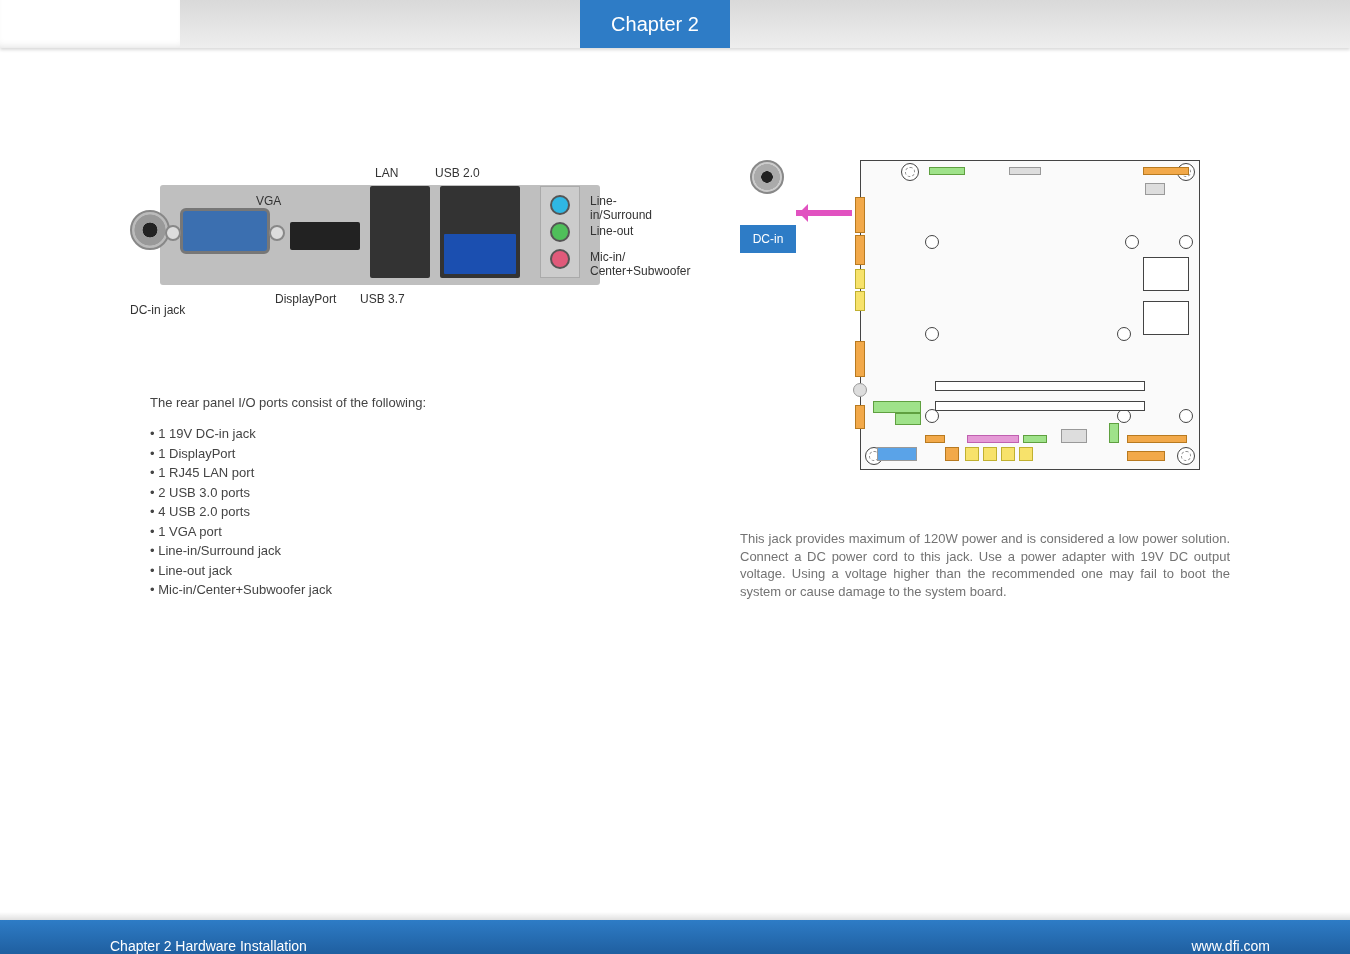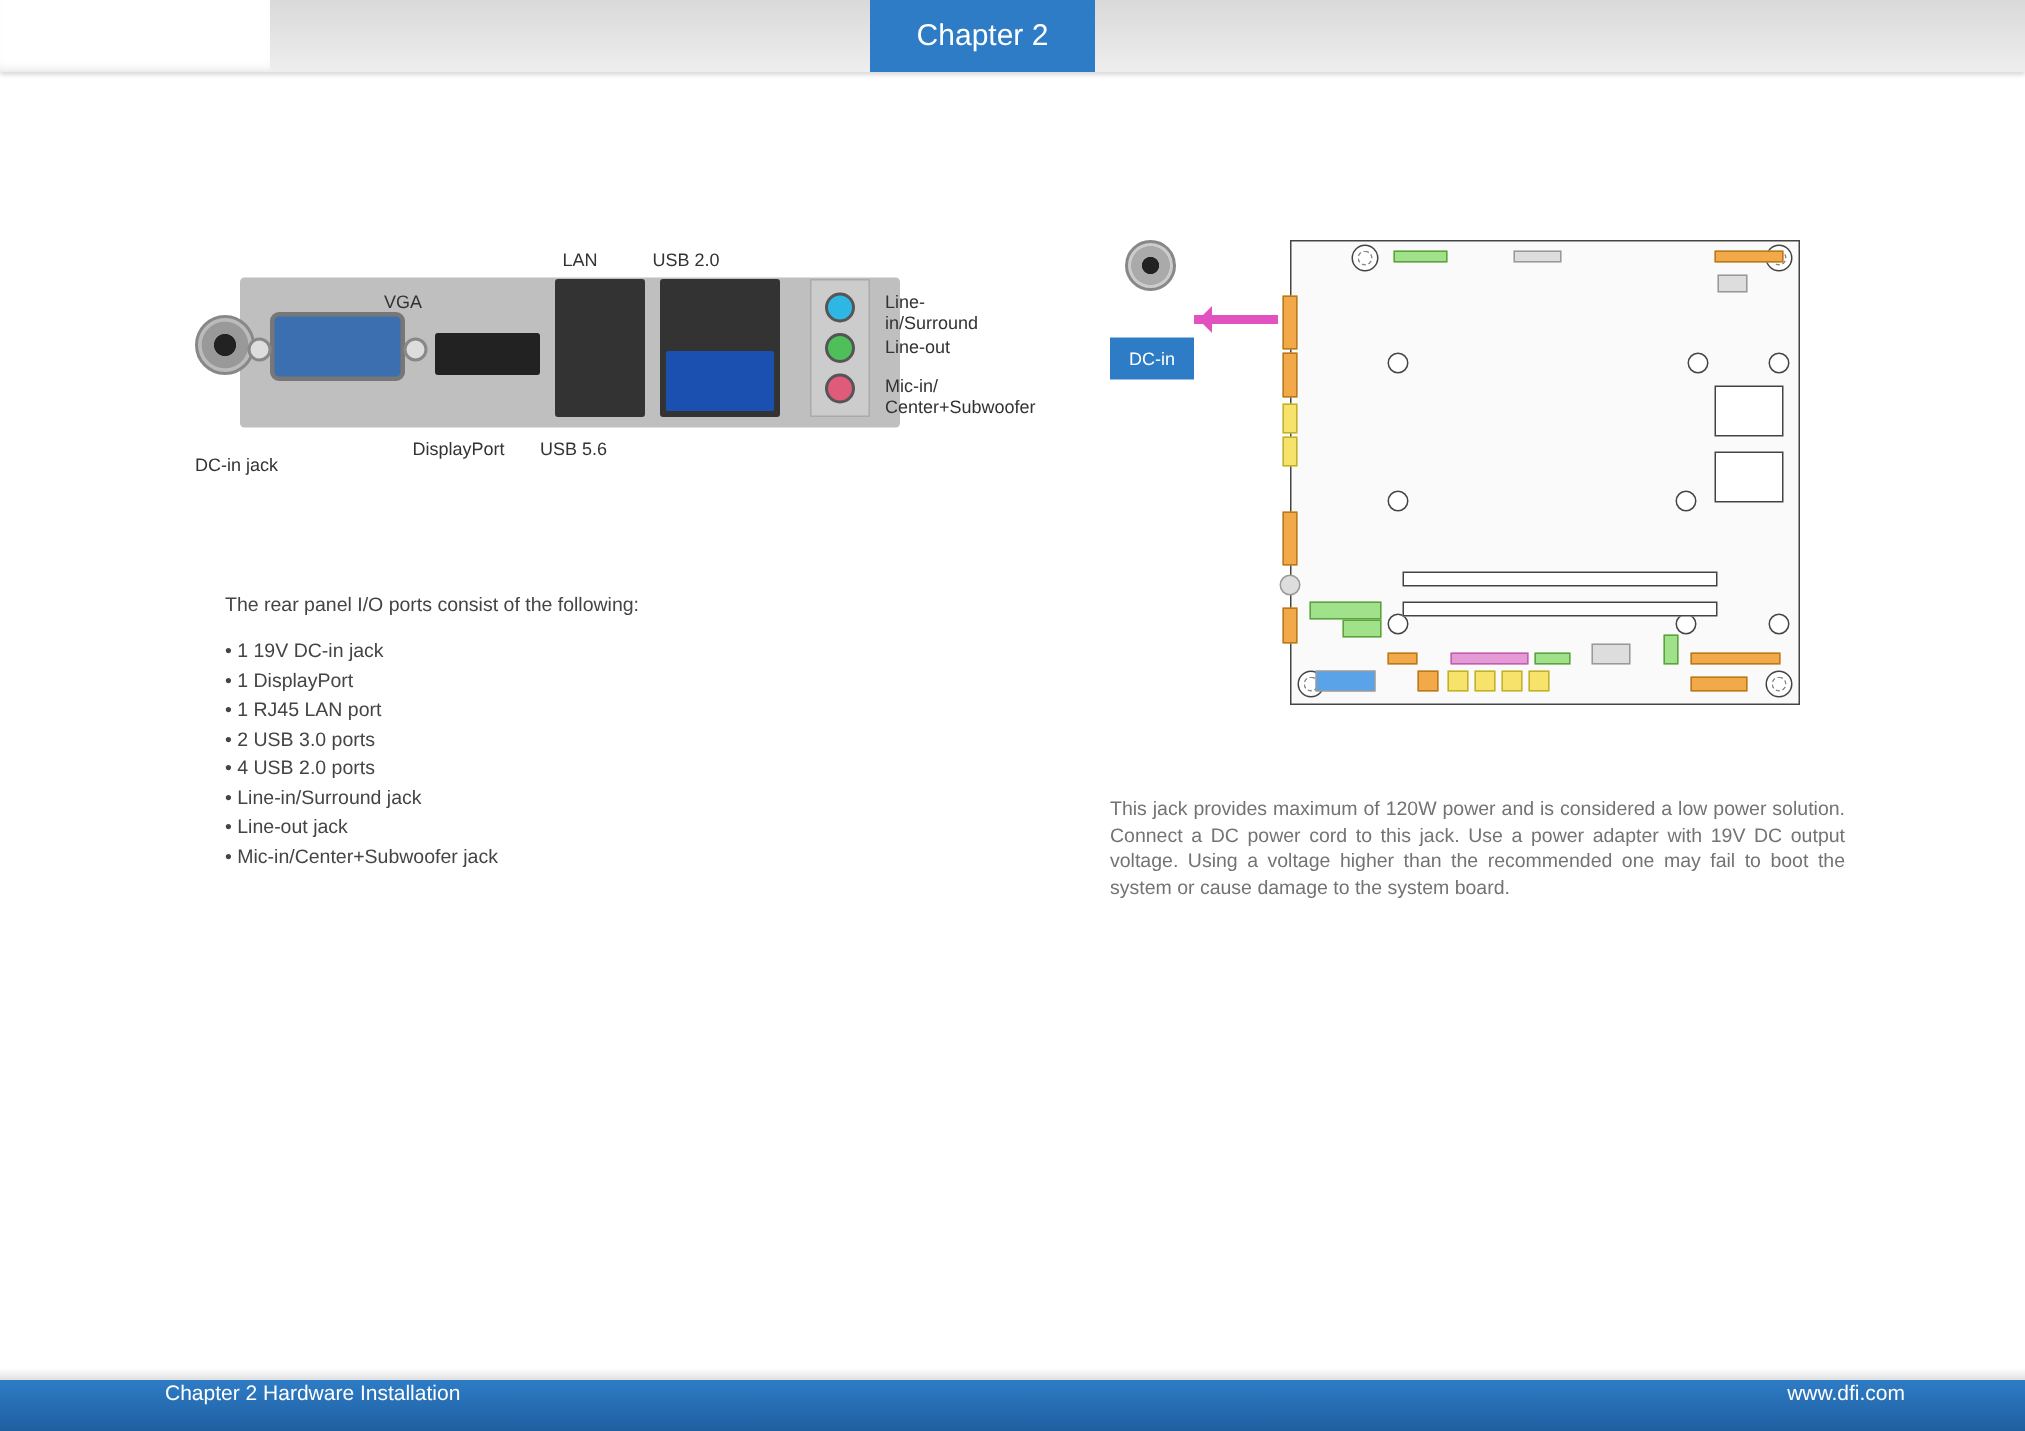--- a/index.html
+++ b/index.html
@@ -262,21 +262,21 @@
     text-align: justify;
     padding-right: 30px;
   }
   .footer-band {
     position: absolute;
     left: 0; right: 0; bottom: 0;
     height: 34px;
     background: linear-gradient(to bottom, #2e7cc6 0%, #1f5fa0 100%);
     color: #fff;
     display: flex;
-    align-items: flex-start;
+    align-items: flex-end;
     justify-content: space-between;
     padding: 0 80px 0 110px;
     font-size: 14px;
   }
   .footer-grad {
     position:absolute;
     left:0; right:0; bottom:34px;
     height:8px;
     background:linear-gradient(to bottom, rgba(0,0,0,0) 0%, rgba(0,0,0,0.12) 100%);
   }
@@ -304,34 +304,35 @@
         <div class="jack blue"></div>
         <div class="jack green"></div>
         <div class="jack pink"></div>
       </div>
 
       <div class="lbl" style="left:245px; top:6px;">LAN</div>
       <div class="lbl" style="left:305px; top:6px;">USB 2.0</div>
       <div class="lbl" style="left:126px; top:34px;">VGA</div>
       <div class="lbl" style="left:0px; top:132px;margin-top:11px;">DC-in jack</div>
       <div class="lbl" style="left:145px; top:132px;">DisplayPort</div>
-      <div class="lbl" style="left:230px; top:132px;">USB 5.6</div>
+      <div class="lbl" style="left:230px; top:132px;">USB 3.7</div>
       <div class="lbl" style="left:460px; top:34px;">Line-in/Surround</div>
       <div class="lbl" style="left:460px; top:64px;text-align:right;">Line-out</div>
       <div class="lbl" style="left:460px; top:90px; white-space:pre-line;">Mic-in/
 Center+Subwoofer</div>
     </div>
 
     <p class="intro-line">The rear panel I/O ports consist of the following:</p>
     <ul class="port-list">
       <li>1 19V DC-in jack</li>
       <li>1 DisplayPort</li>
       <li>1 RJ45 LAN port</li>
       <li>2 USB 3.0 ports</li>
       <li>4 USB 2.0 ports</li>
+      <li>1 VGA port</li>
       <li>Line-in/Surround jack</li>
       <li>Line-out jack</li>
       <li>Mic-in/Center+Subwoofer jack</li>
     </ul>
   </div>
 
   <div class="right-col">
     <div class="mobo-figure">
       <div class="dc-circle"></div>
       <div class="dc-arrow"></div>

